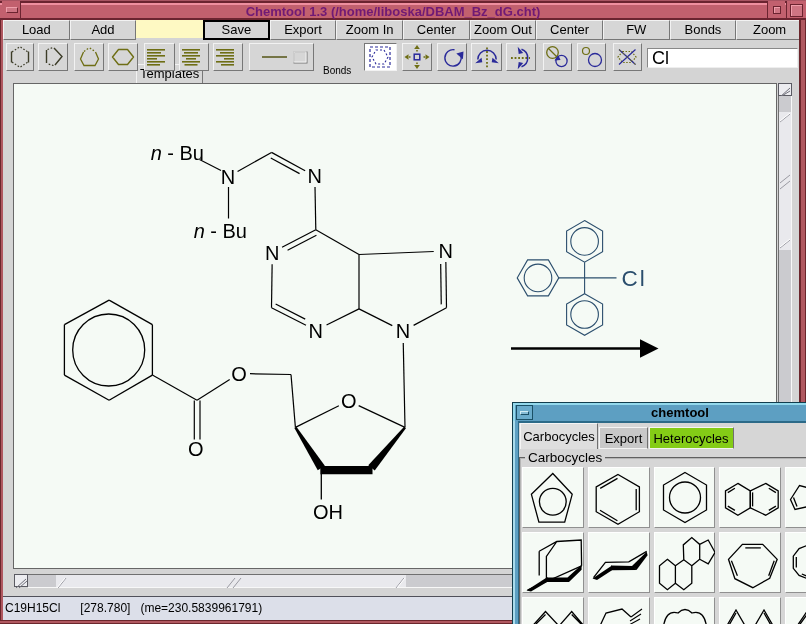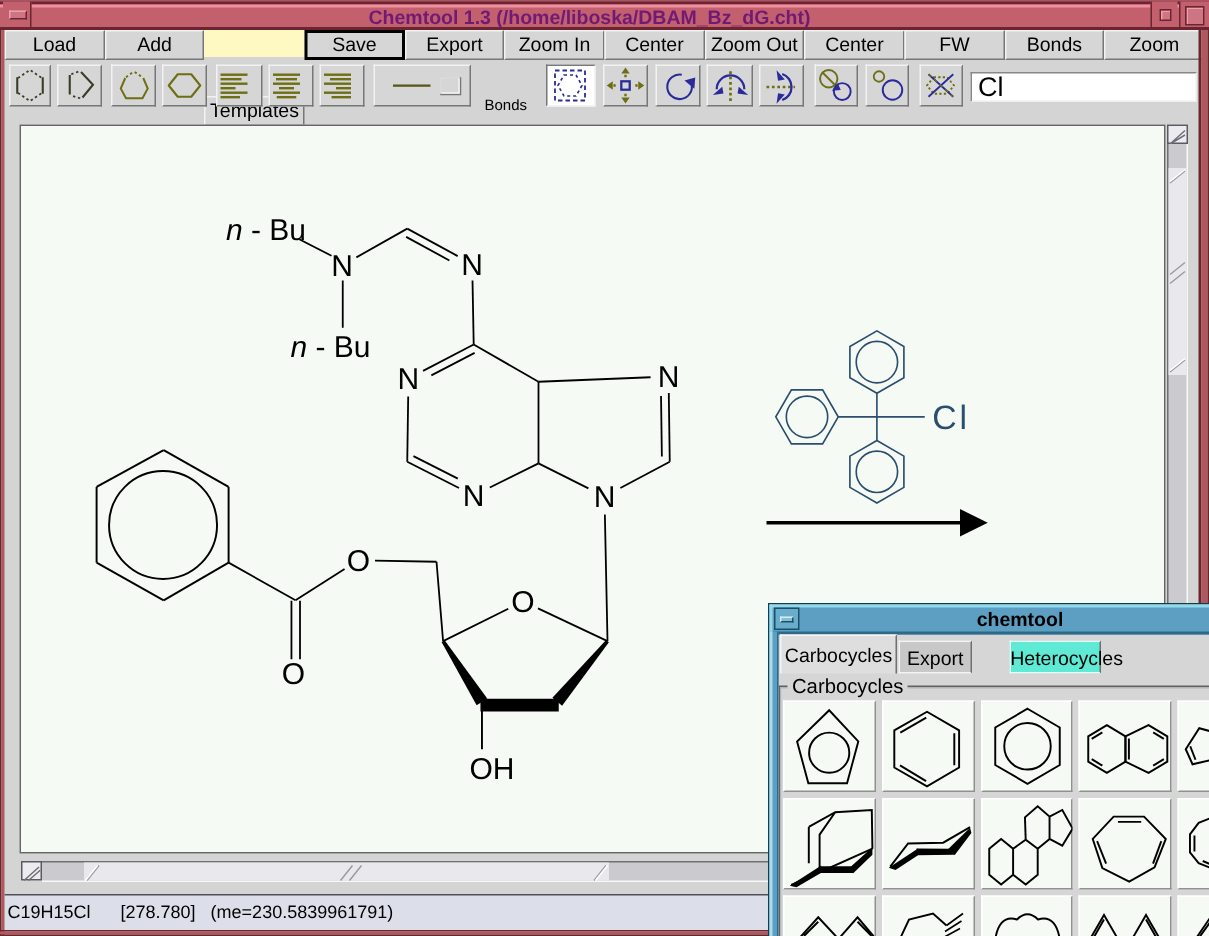--- a/index.html
+++ b/index.html
@@ -294,21 +294,21 @@
   <div style="position:absolute;left:1px;top:19px;width:6px;height:241px;background:#5d9fc2;border-left:2px solid #aadcec;border-right:1px solid #2c6a88;box-sizing:border-box;z-index:2;"></div>
   <div id="ct-body"></div>
   <div id="ct-title"></div>
   <div id="ct-title-text">chemtool</div>
   <div id="ct-mbtn">
       <div></div>
     </div>
   <div id="ct-tabs">
       <div class="tab" style="left:8px;top:21px;width:78px;height:26px;line-height:26px;z-index:3;background:#dedede;">Carbocycles</div>
       <div class="tab" style="left:87px;top:24.5px;width:49px;height:22.5px;line-height:22.5px;background:#c8c8c8;border-bottom:1px solid #f4f4f4;">Export</div>
-      <div class="tab" style="left:136.5px;top:24.5px;width:61px;height:22.5px;line-height:22.5px;background:#5eead4;border-bottom:1px solid #f4f4f4;margin-left:24px;">Heterocycles</div>
+      <div class="tab" style="left:136.5px;top:24.5px;width:85px;height:22.5px;line-height:22.5px;background:#84cc16;border-bottom:1px solid #f4f4f4;">Heterocycles</div>
     </div>
   <div id="ct-grid">
       <div style="position:absolute;left:7px;top:55px;width:316px;height:200px;border:2px groove #b5b5b5;"></div>
       <div style="position:absolute;left:13px;top:48px;background:#d6d6d6;padding:0 3px;font-size:13.5px;">Carbocycles</div>
       <div style="position:absolute;left:10px;top:65px;width:61.8px;height:61px;background:#f5faf5;border:1px solid #fff;border-right-color:#909090;border-bottom-color:#909090;box-sizing:border-box;"><svg width="60" height="59" viewBox="0 0 60 59">
           <polygon points="29.8,5.5 49.2,26.3 41.7,54.2 15.9,54.2 8.4,26.3" fill="none" stroke="#000" stroke-width="1.3"></polygon>
           <circle cx="29.8" cy="33.8" r="13.4" fill="none" stroke="#000" stroke-width="1.3"></circle>
         </svg></div>
       <div style="position:absolute;left:75.8px;top:65px;width:61.8px;height:61px;background:#f5faf5;border:1px solid #fff;border-right-color:#909090;border-bottom-color:#909090;box-sizing:border-box;"><svg width="60" height="59" viewBox="0 0 60 59">
           <polygon points="29,6.5 50.4,18.9 50.4,43.7 29,56.2 7.2,43.7 7.2,18.9" fill="none" stroke="#000" stroke-width="1.3"></polygon>

